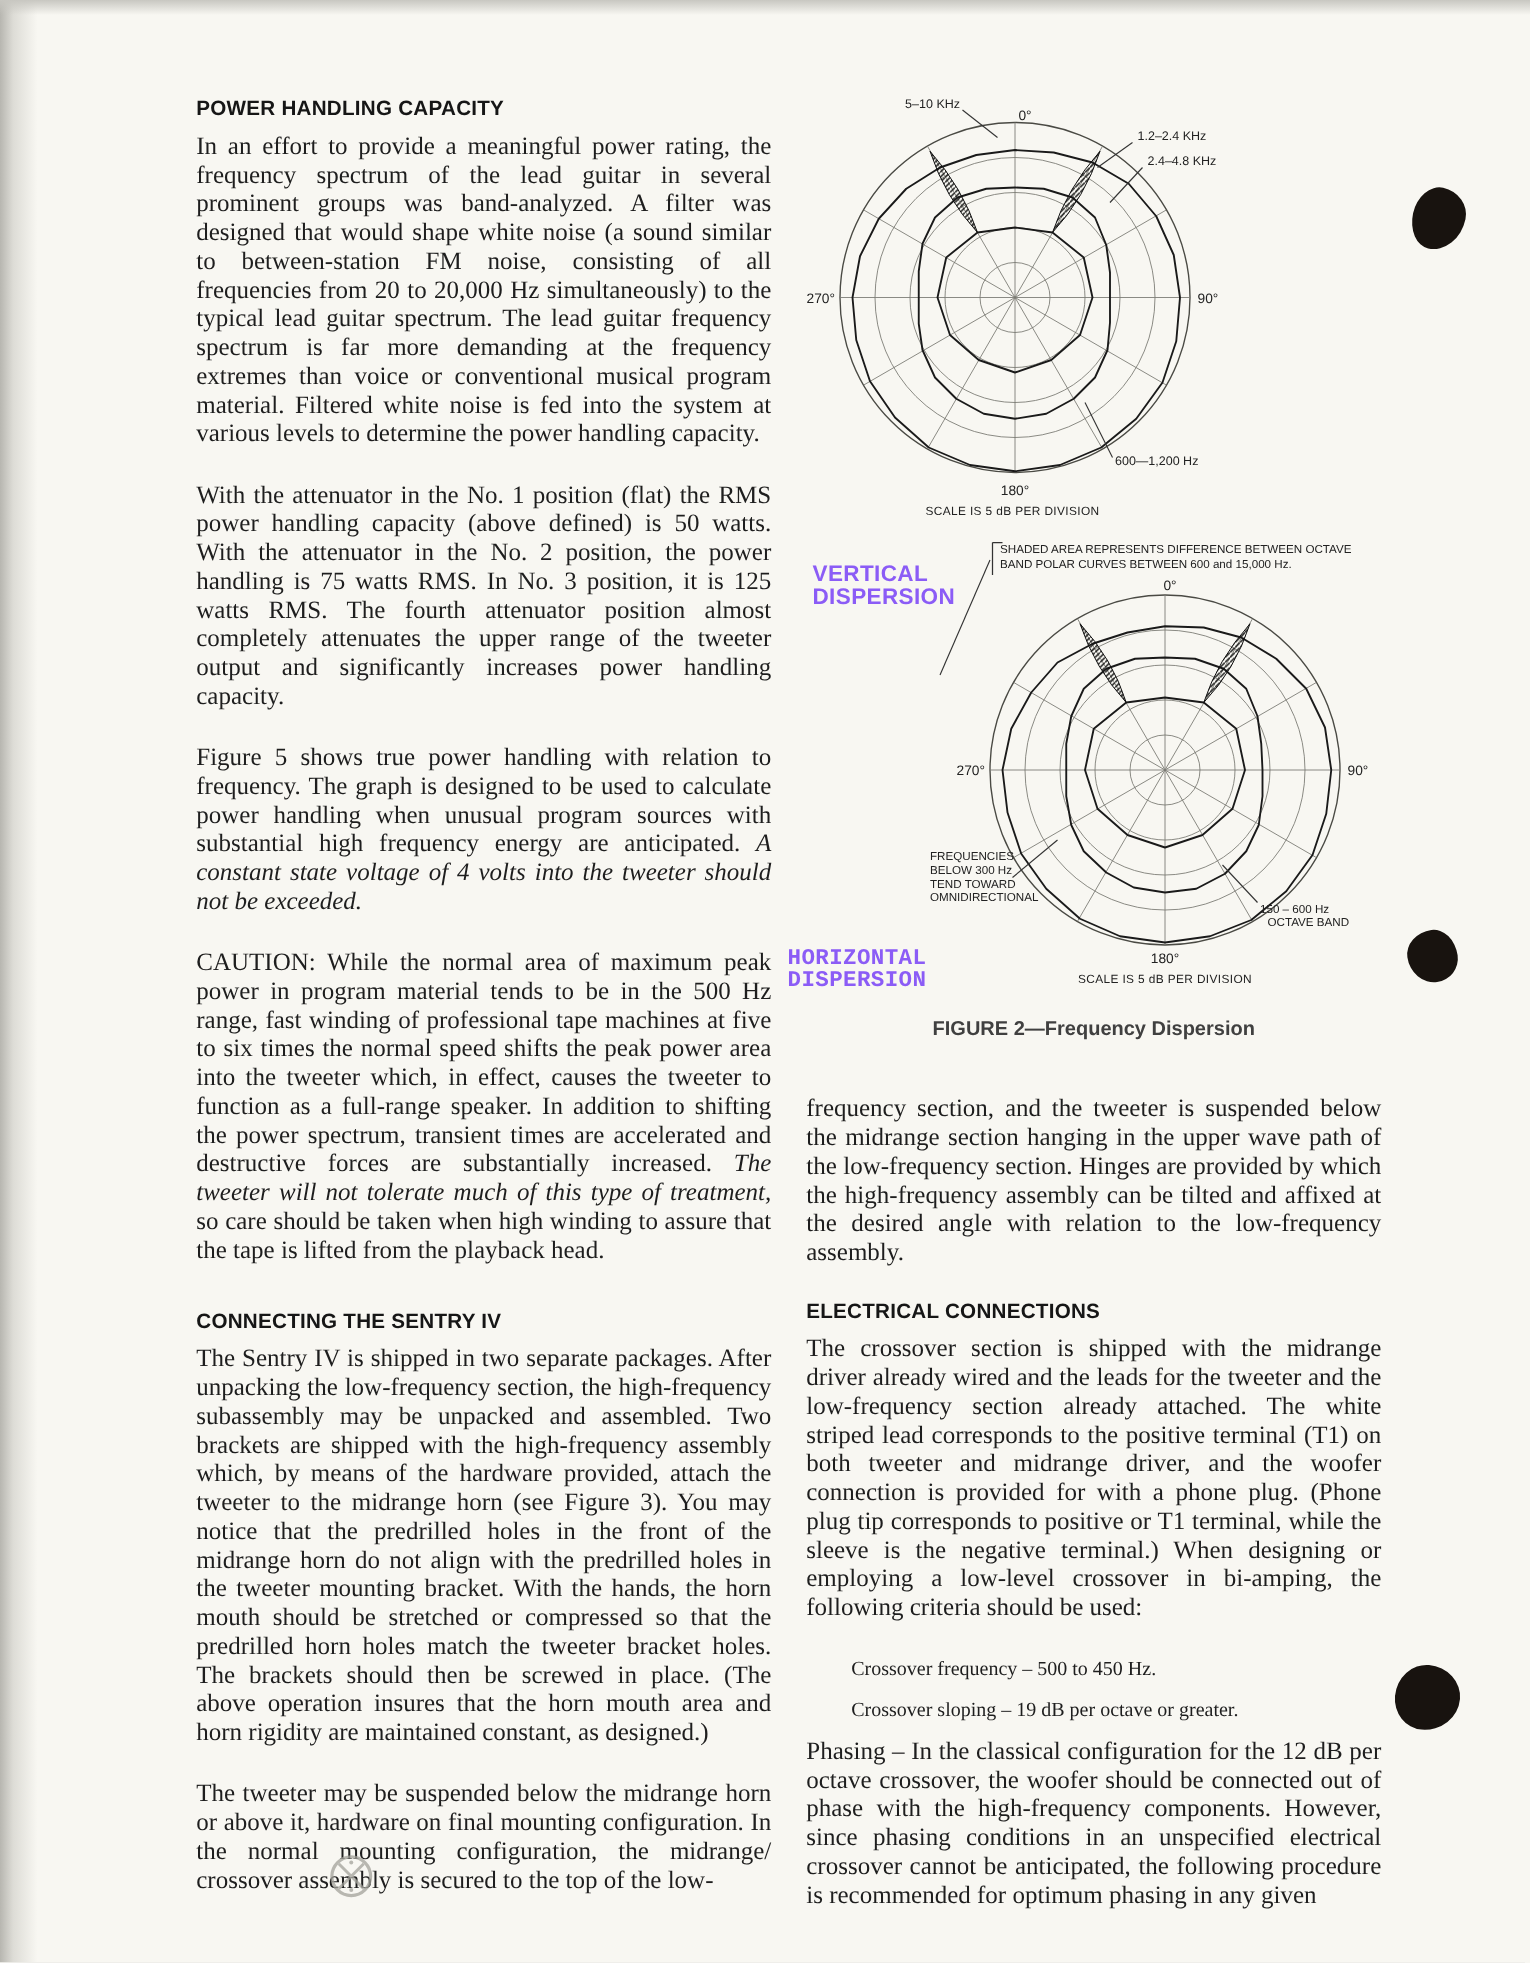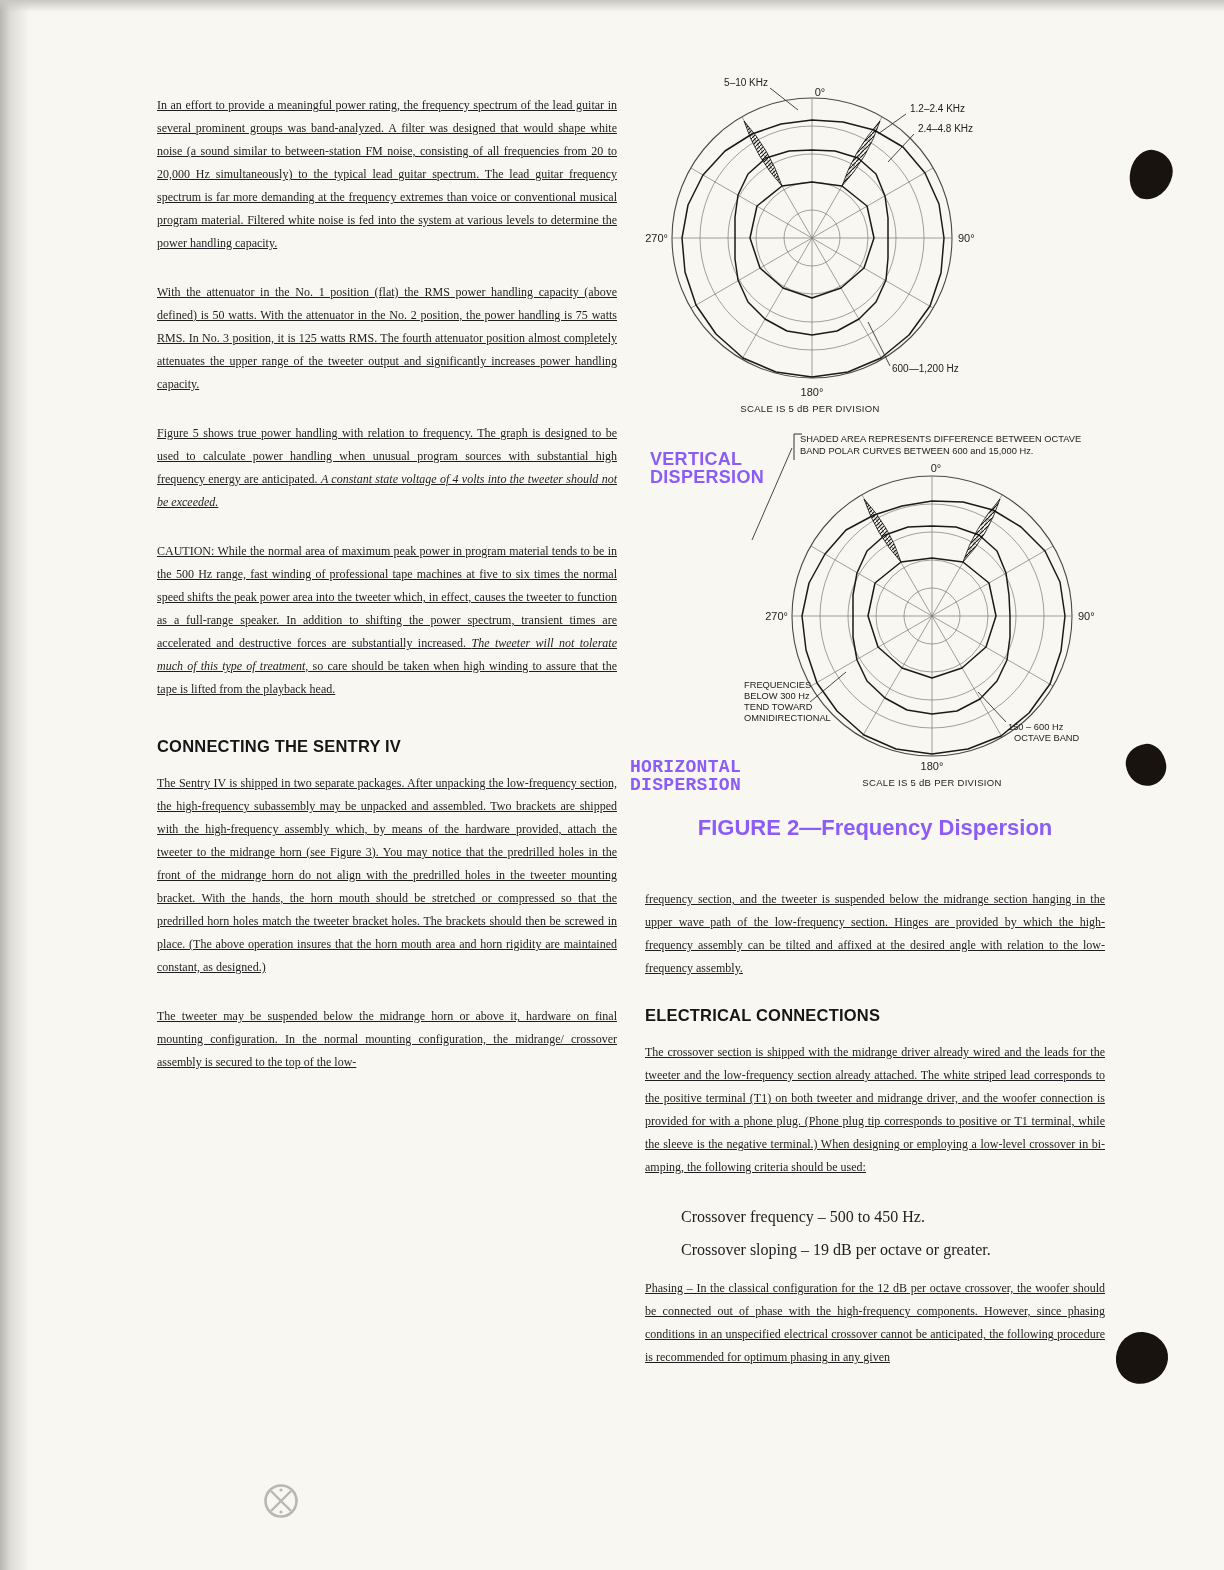--- a/index.html
+++ b/index.html
@@ -7,47 +7,48 @@
     position:relative;width:1224px;height:1570px;margin:0 auto;
     background:#f8f7f2;overflow:hidden;
     font-family:"Liberation Serif", serif;color:#1e1e1e;
   }
   .edge-left{position:absolute;left:0;top:0;width:30px;height:100%;
     background:linear-gradient(90deg,#b7b6b0 0%,#dddcd6 35%,rgba(248,247,242,0) 100%);}
   .edge-top{position:absolute;left:0;top:0;width:100%;height:12px;
     background:linear-gradient(180deg,#c8c7c1 0%,rgba(248,247,242,0) 100%);}
   .col-left{position:absolute;left:157px;top:78px;width:460px;}
   .col-right-text{position:absolute;left:645px;top:872px;width:460px;}
-  p.body{margin:16px 0 26px;font-size:12px;line-height:23px;text-align:justify;text-decoration:underline;}
+  p.body{margin:4px 0 26px;font-size:20px;line-height:23px;text-align:justify;}
   p.body.last{margin-bottom:0;}
   h3.sec{font-family:"Liberation Sans",sans-serif;font-weight:bold;font-size:16.5px;
     margin:0 0 9px;letter-spacing:.2px;color:#161616;}
   h3.sec.mt{margin-top:36px;}
   .item{margin:0 0 10px 36px;font-size:16px;line-height:23px;}
   .fig-caption{position:absolute;left:645px;top:815px;width:460px;text-align:center;
-    font-family:"Liberation Sans",sans-serif;font-weight:bold;font-size:22px;color:#8b5cf6;}
+    font-family:"Liberation Sans",sans-serif;font-weight:bold;font-size:16px;color:#404040;}
   .disp-label{position:absolute;font-family:"Liberation Sans",sans-serif;font-weight:bold;
     font-size:18px;line-height:18px;letter-spacing:.3px;color:#8b5cf6;z-index:5;margin-top:20px;}
   .figure-svg{position:absolute;left:640px;top:70px;z-index:2;}
   svg text{font-family:"Liberation Sans",sans-serif;fill:#222;}
   .blot{position:absolute;background:#18130f;z-index:6;}
   .blot.b1{left:1130px;top:150px;width:42px;height:50px;border-radius:46% 54% 58% 42%/50% 42% 58% 50%;transform:rotate(12deg);}
   .blot.b2{left:1126px;top:744px;width:40px;height:42px;border-radius:55% 45% 48% 52%/45% 55% 45% 55%;transform:rotate(-8deg);}
   .blot.b3{left:1116px;top:1332px;width:52px;height:52px;border-radius:48% 52% 55% 45%/52% 48% 52% 48%;transform:rotate(5deg);}
   .logo{position:absolute;left:262px;top:1482px;z-index:4;opacity:.75;}
   em{font-style:italic;}
 </style>
 </head>
 <body>
 
 <div class="page">
   <div class="edge-left"></div>
   <div class="edge-top"></div>
 
   <div class="col-left">
+    <h3 class="sec">POWER HANDLING CAPACITY</h3>
     <p class="body">In an effort to provide a meaningful power rating, the frequency spectrum of the lead guitar in several prominent groups was band-analyzed. A filter was designed that would shape white noise (a sound similar to between-station FM noise, consisting of all frequencies from 20 to 20,000 Hz simultaneously) to the typical lead guitar spectrum. The lead guitar frequency spectrum is far more demanding at the frequency extremes than voice or conventional musical program material. Filtered white noise is fed into the system at various levels to determine the power handling capacity.</p>
     <p class="body">With the attenuator in the No. 1 position (flat) the RMS power handling capacity (above defined) is 50 watts. With the attenuator in the No. 2 position, the power handling is 75 watts RMS. In No. 3 position, it is 125 watts RMS. The fourth attenuator position almost completely attenuates the upper range of the tweeter output and significantly increases power handling capacity.</p>
     <p class="body"><span>Figure 5 shows true power handling with relation to frequency. The graph is designed to be used to calculate power handling when unusual program sources with substantial high frequency energy are anticipated. </span><em>A constant state voltage of 4 volts into the tweeter should not be exceeded.</em></p>
     <p class="body"><span>CAUTION: While the normal area of maximum peak power in program material tends to be in the 500 Hz range, fast winding of professional tape machines at five to six times the normal speed shifts the peak power area into the tweeter which, in effect, causes the tweeter to function as a full-range speaker. In addition to shifting the power spectrum, transient times are accelerated and destructive forces are substantially increased. </span><em>The tweeter will not tolerate much of this type of treatment,</em><span> so care should be taken when high winding to assure that the tape is lifted from the playback head.</span></p>
     <h3 class="sec mt">CONNECTING THE SENTRY IV</h3>
     <p class="body">The Sentry IV is shipped in two separate packages. After unpacking the low-frequency section, the high-frequency subassembly may be unpacked and assembled. Two brackets are shipped with the high-frequency assembly which, by means of the hardware provided, attach the tweeter to the midrange horn (see Figure 3). You may notice that the predrilled holes in the front of the midrange horn do not align with the predrilled holes in the tweeter mounting bracket. With the hands, the horn mouth should be stretched or compressed so that the predrilled horn holes match the tweeter bracket holes. The brackets should then be screwed in place. (The above operation insures that the horn mouth area and horn rigidity are maintained constant, as designed.)</p>
     <p class="body last">The tweeter may be suspended below the midrange horn or above it, hardware on final mounting configuration. In the normal mounting configuration, the midrange/ crossover assembly is secured to the top of the low-</p>
   </div>
 
   <svg class="figure-svg" width="480" height="750" viewBox="0 0 480 750">

